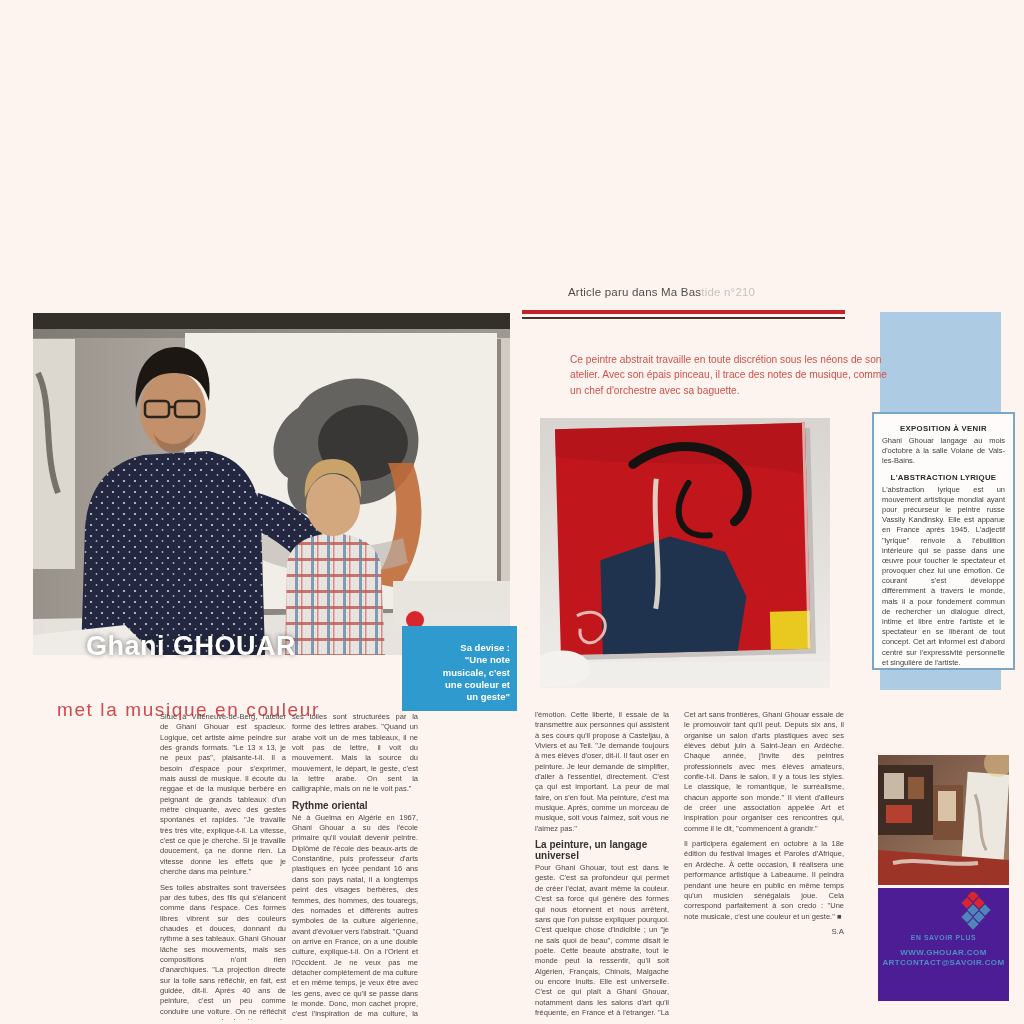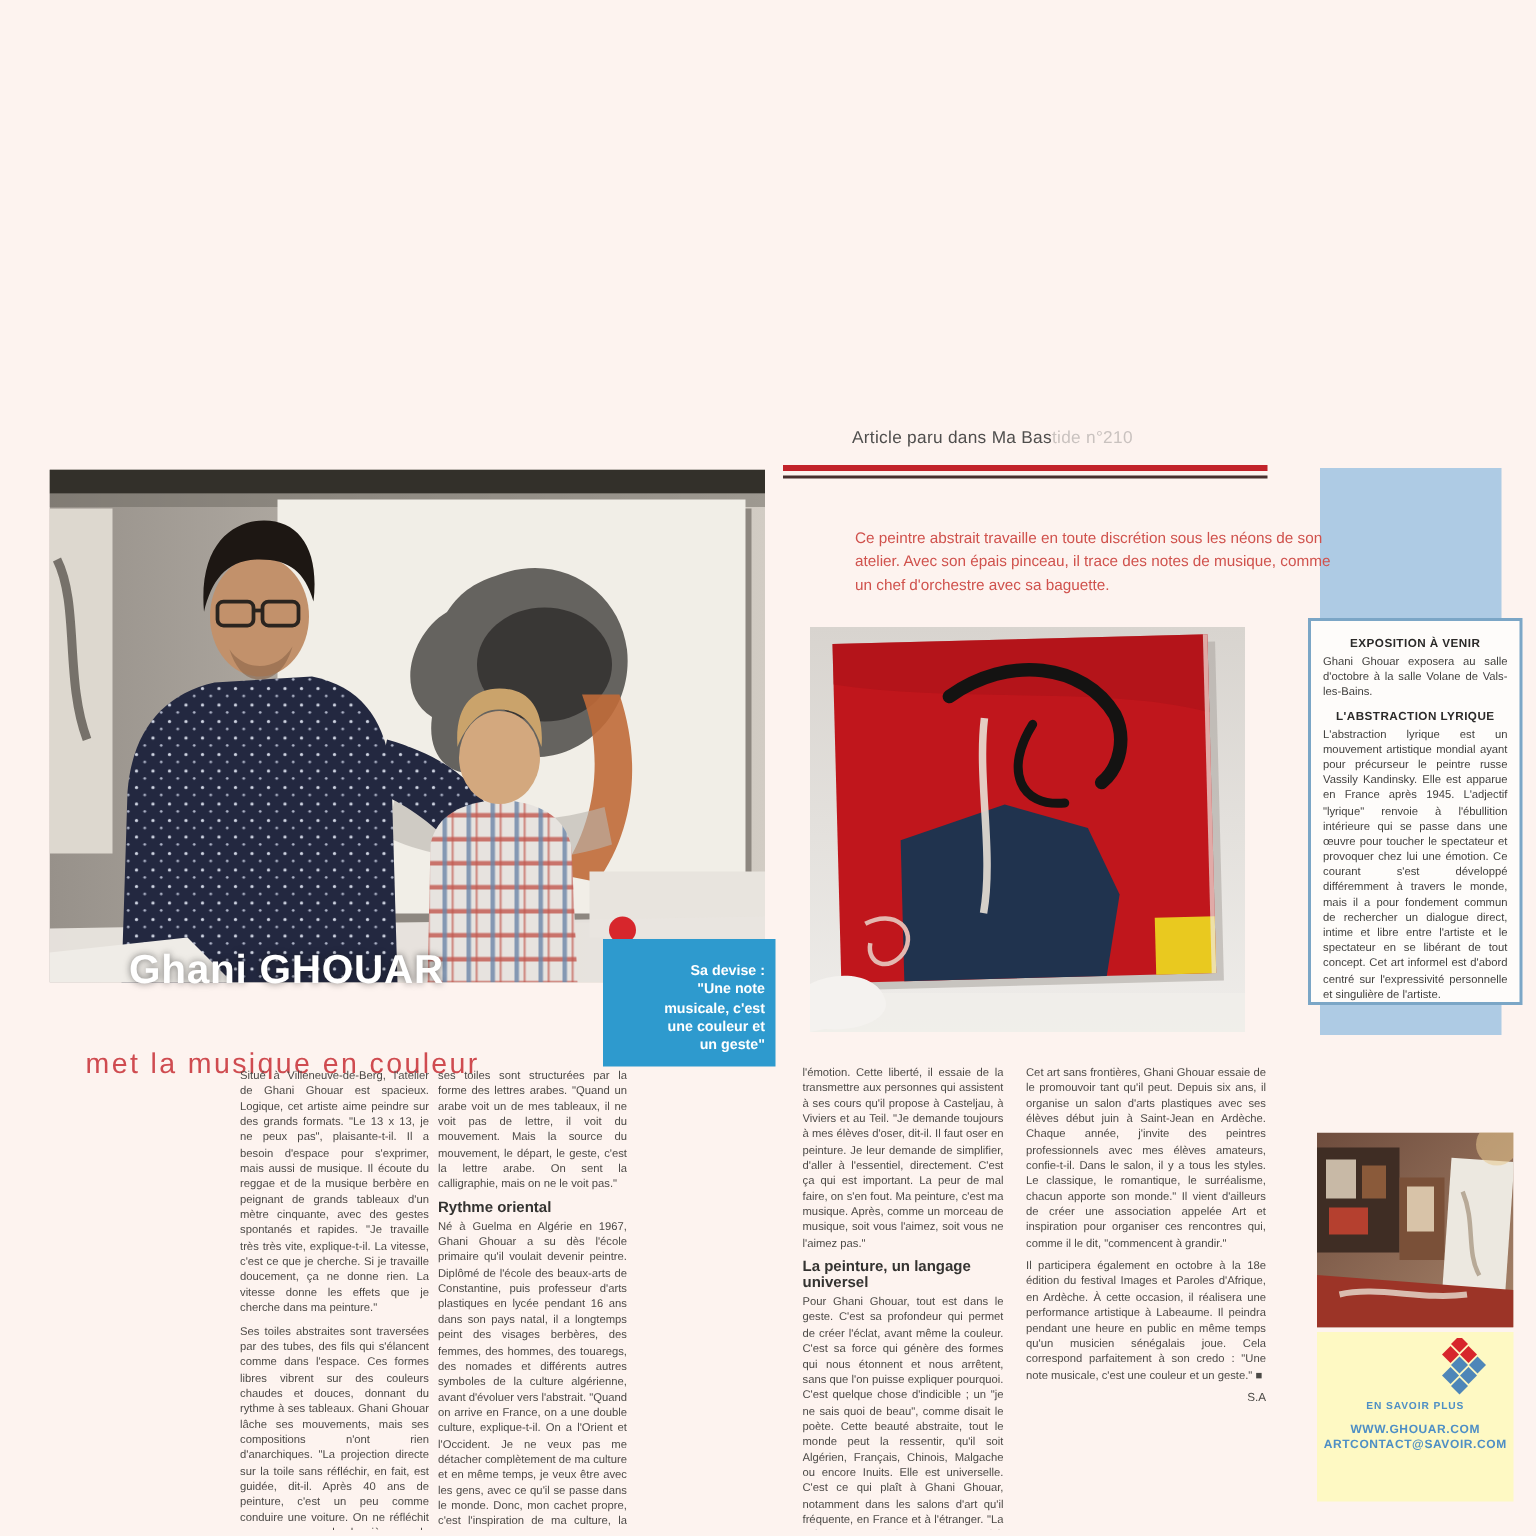--- a/index.html
+++ b/index.html
@@ -49,41 +49,41 @@
   .col{overflow:hidden;}
   .col-1{left:160px;top:712px;width:126px;height:308px;}
   .col-2{left:292px;top:712px;width:126px;height:308px;}
   .col-3{left:535px;top:710px;width:134px;height:310px;}
   .col-4{left:684px;top:710px;width:160px;height:310px;}
   .colp{font-size:7.5px;line-height:1.38;text-align:justify;color:#4b4946;margin:0 0 5px;hyphens:auto;}
   .colh{font-size:10px;font-weight:bold;color:#343331;margin:2px 0 2px;}
   .sig{text-align:right;font-size:7.8px;color:#4b4946;margin-top:1px;}
 
   
-  .contact-box{left:878px;top:888px;width:131px;height:113px;background:#fef9c3;
+  .contact-box{left:878px;top:888px;width:131px;height:113px;background:#4c1d95;
                box-sizing:border-box;padding-top:4px;text-align:center;}
   .logo-wrap{display:block;margin:0 10px 2px auto;width:44px;}
   .more{font-size:6.8px;font-weight:bold;color:#4e8fc5;letter-spacing:.6px;margin-top:1px;}
   .link-line{font-size:8px;font-weight:bold;color:#4e8fc5;letter-spacing:.4px;line-height:1.3;
              text-decoration:none;display:block;cursor:pointer;}
   .links{margin-top:7px;}
 </style>
 </head>
 <body>
 
 <div class="abs masthead">
   <span>Article paru dans Ma Bas</span><span class="fade">tide n°210</span>
 </div>
 <div class="abs rule-thick"></div>
 <div class="abs rule-thin"></div>
 
 <div class="abs blue-col"></div>
 <div class="abs sidebar-box">
   <div class="sb-h">EXPOSITION À VENIR</div>
-  <p class="sb-p">Ghani Ghouar exposera au salle d'octobre à la salle Volane de Vals-les-Bains.</p>
+  <p class="sb-p">Ghani Ghouar langage au mois d'octobre à la salle Volane de Vals-les-Bains.</p>
   <div class="sb-h">L'ABSTRACTION LYRIQUE</div>
   <p class="sb-p">L'abstraction lyrique est un mouvement artistique mondial ayant pour précurseur le peintre russe Vassily Kandinsky. Elle est apparue en France après 1945. L'adjectif "lyrique" renvoie à l'ébullition intérieure qui se passe dans une œuvre pour toucher le spectateur et provoquer chez lui une émotion. Ce courant s'est développé différemment à travers le monde, mais il a pour fondement commun de rechercher un dialogue direct, intime et libre entre l'artiste et le spectateur en se libérant de tout concept. Cet art informel est d'abord centré sur l'expressivité personnelle et singulière de l'artiste.</p>
 </div>
 
 <div class="abs intro">Ce peintre abstrait travaille en toute discrétion sous les néons de son atelier. Avec son épais pinceau, il trace des notes de musique, comme un chef d'orchestre avec sa baguette.</div>
 
 <svg class="abs photo main-photo" width="477" height="342" viewBox="0 0 477 342" xmlns="http://www.w3.org/2000/svg">
   <defs>
     <linearGradient id="wallg" x1="0" y1="0" x2="1" y2="0">
       <stop offset="0" stop-color="#97918a"></stop>

